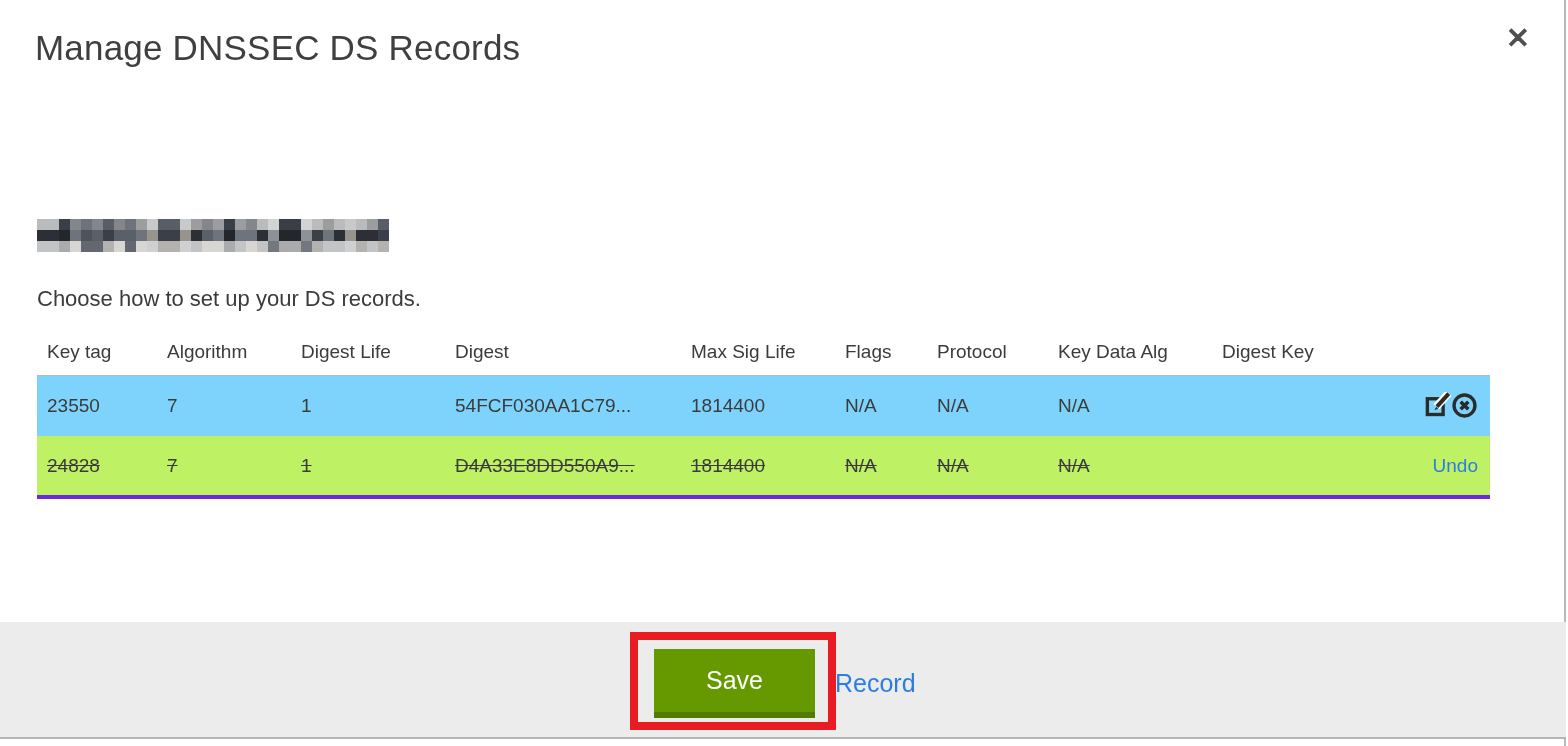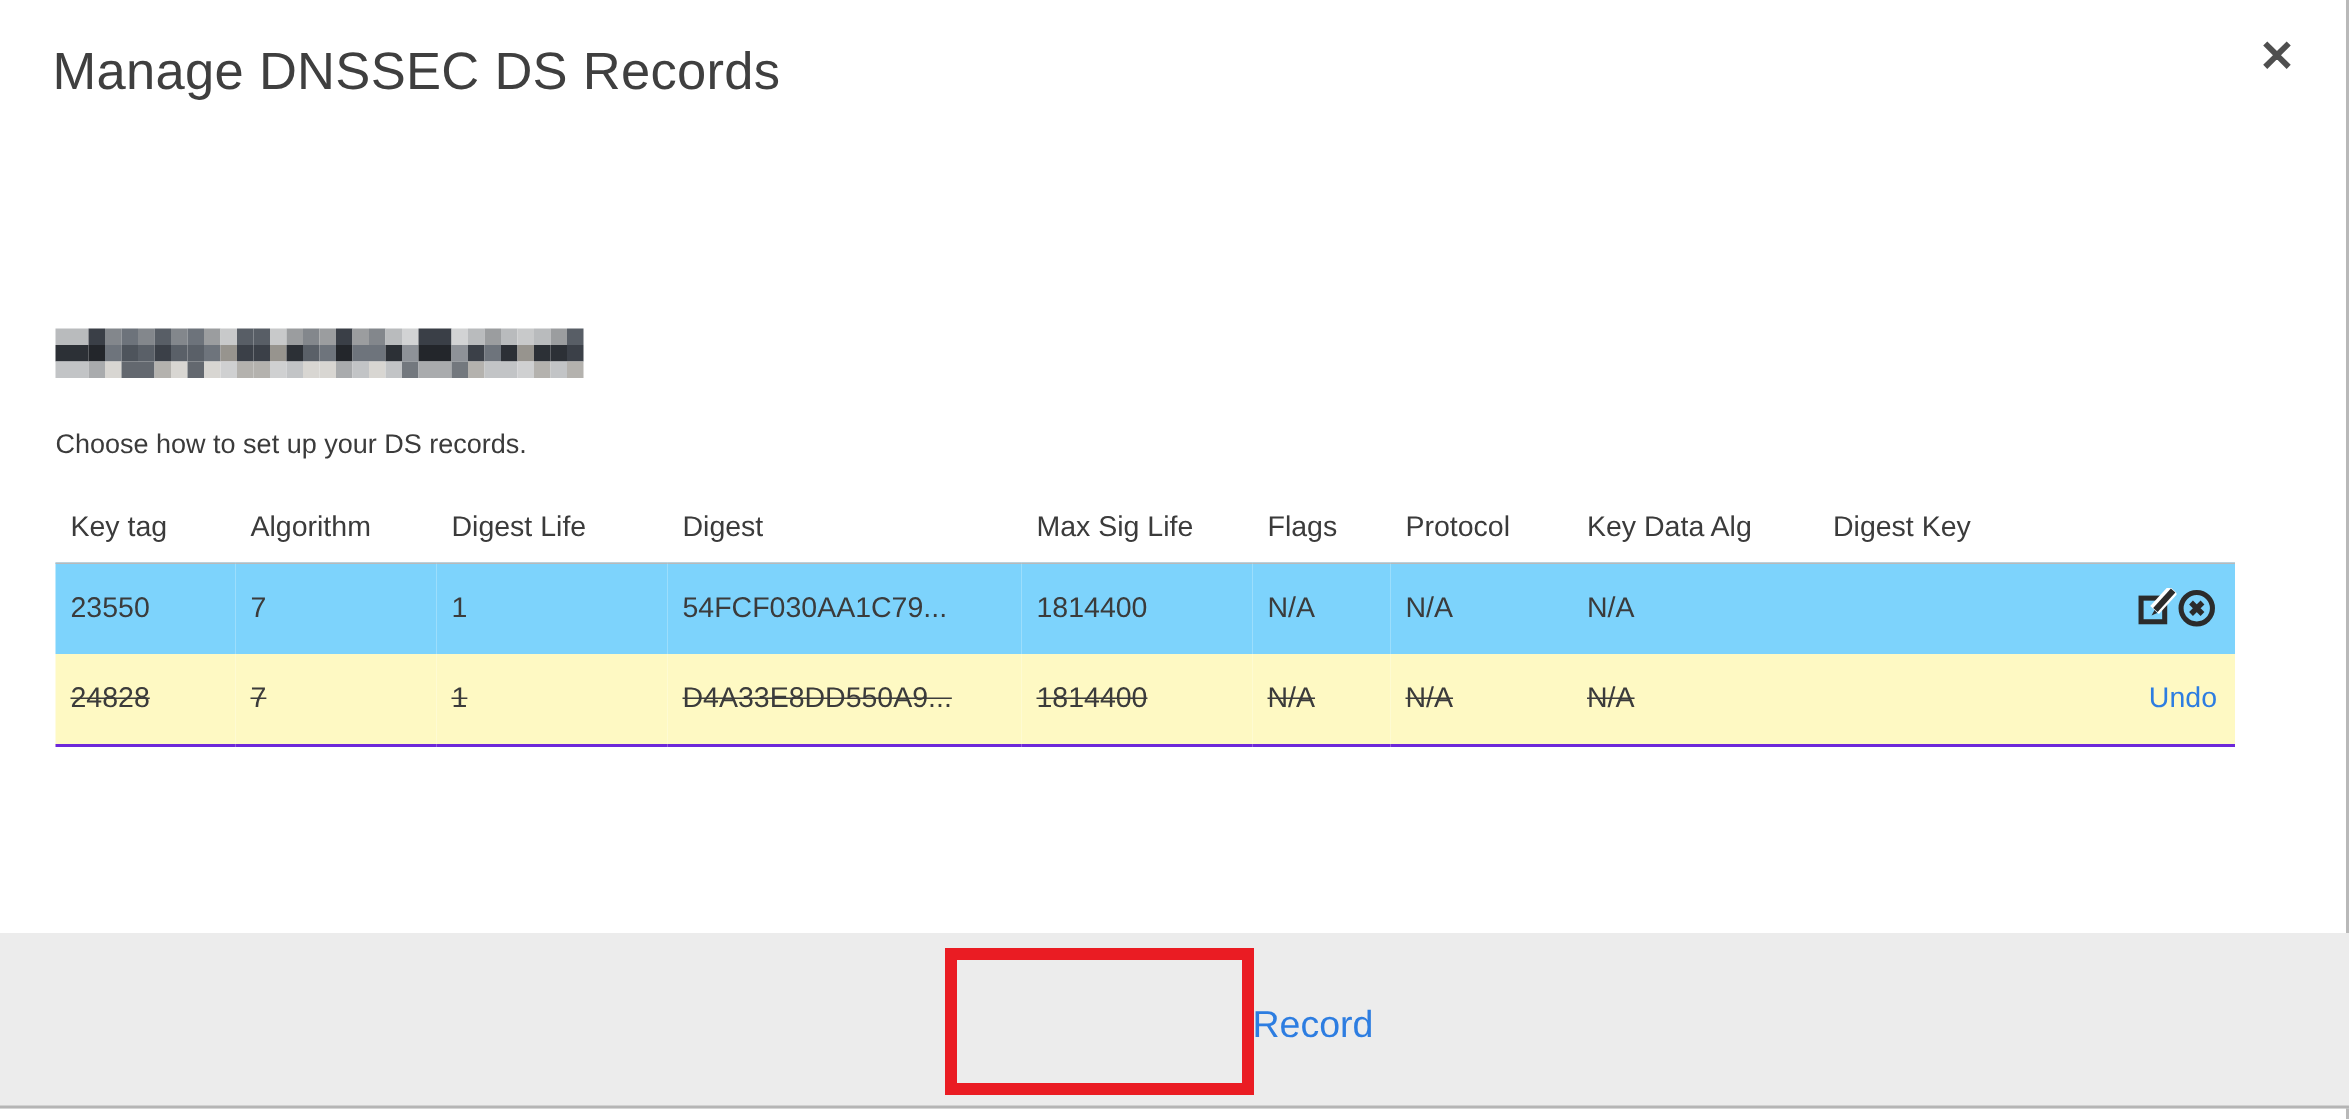--- a/index.html
+++ b/index.html
@@ -29,38 +29,38 @@
     font-family: "Liberation Sans", sans-serif;
     line-height: 40px; text-align: center;
   }
   .redacted {
     position: absolute; left: 37px; top: 219px;
     display: grid;
   }
   .redacted .px { width: 11px; height: 11px; }
   .instruction {
     position: absolute; left: 37px; top: 286px;
-    font-size: 18px; color: #3b3b3b;
+    font-size: 22px; color: #3b3b3b;
   }
   .ds-table {
     position: absolute; left: 37px; top: 330px;
     width: 1453px;
     border-collapse: collapse; table-layout: fixed;
     font-size: 19px; color: #3b3b3b;
   }
   .ds-table th {
     height: 45px; font-weight: 400; text-align: left;
     padding-left: 10px; vertical-align: middle;
     border-bottom: 1px solid #b9b9b9; color: #3b3b3b;
   }
   .ds-table td {
     height: 61px; padding-left: 10px; vertical-align: middle;
   }
   .row-normal td { background: #7dd3fc; }
-  .row-deleted td { background: #fef9c3; border-bottom: 2px solid #6d28d9; }
+  .row-deleted td { background: #bef264; border-bottom: 4px solid #6d28d9; }
   .row-deleted td.strike { text-decoration: line-through; }
   .cell-actions { text-align: right !important; padding-right: 12px !important; padding-left: 0 !important; white-space: nowrap; }
   .icon-btn {
     background: none; border: none; padding: 0; cursor: pointer;
     vertical-align: middle; line-height: 0;
   }
   .undo-link, .cancel-link {
     color: #2d7de1; text-decoration: none; cursor: pointer;
     background: none; border: none; font-family: "Liberation Sans", sans-serif;
   }
@@ -274,18 +274,19 @@
         <td class="cell-actions">
           <button class="undo-link">Undo</button>
         </td>
       </tr>
     </tbody>
   </table>
 
 
   <div class="footer"></div>
 
+  <button class="save-btn">Save</button>
 
   <button class="cancel-link">Record</button>
 
   <div class="annotation-rect"></div>
 
 </div>
 
 </body></html>

